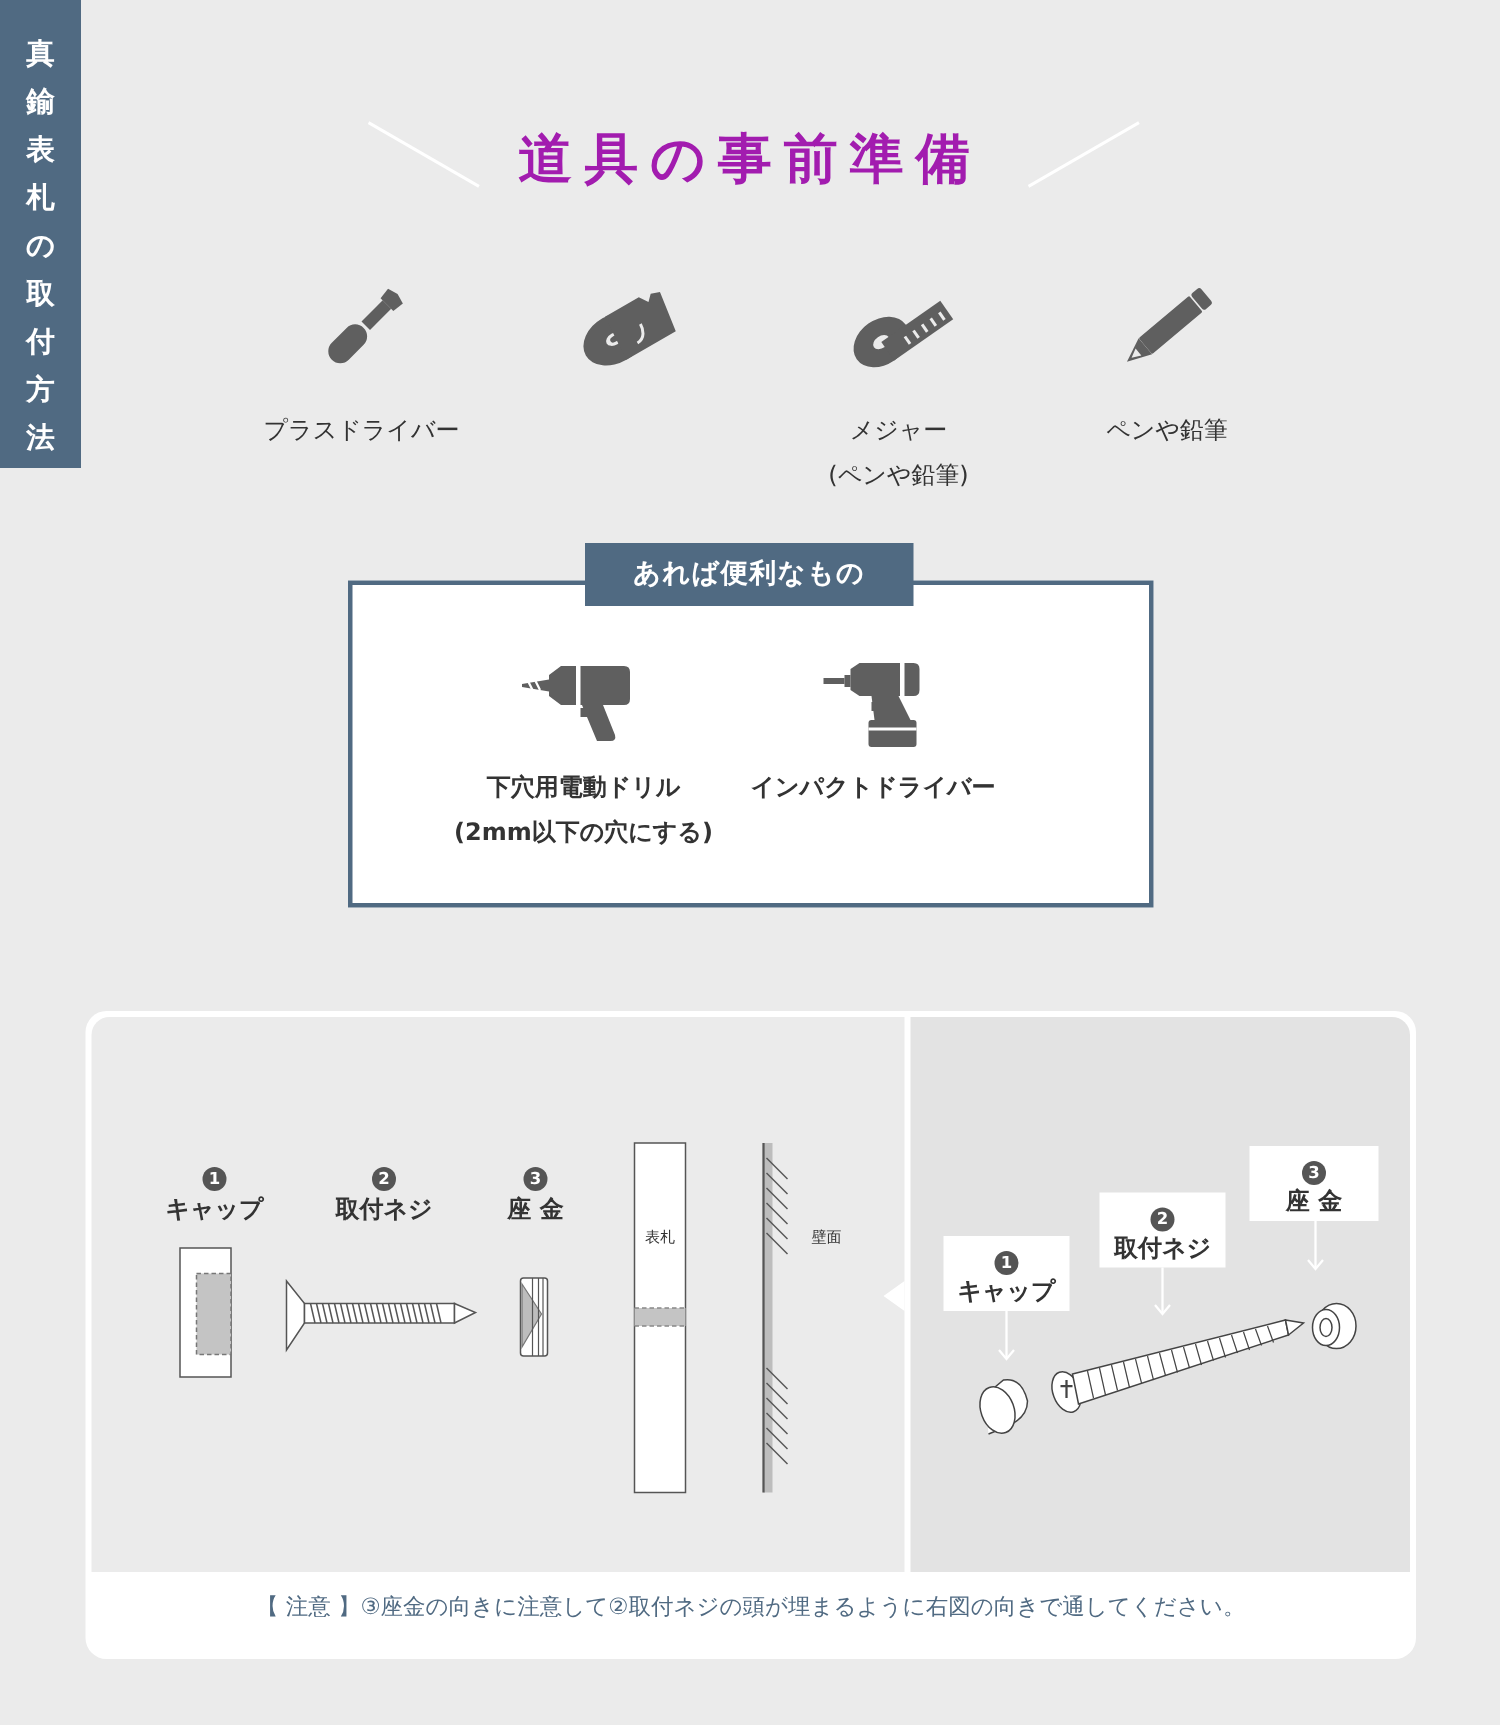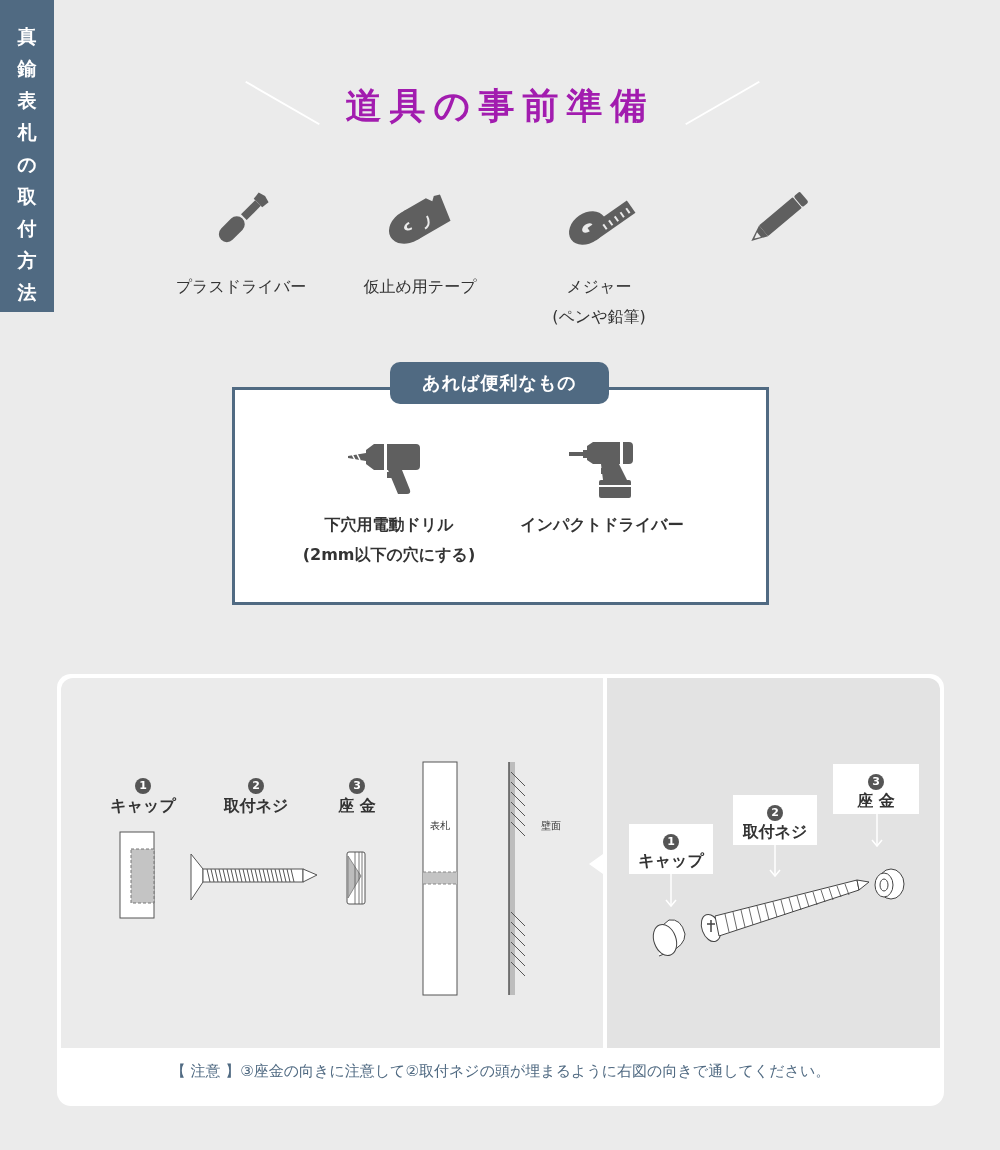--- a/index.html
+++ b/index.html
@@ -28,21 +28,21 @@
   .tool .ic { width: 80px; height: 80px; margin: 0 auto; }
   .tool .lbl { margin-top: 12px; font-size: 16px; font-weight: normal; color: #333; line-height: 30px; }
 
   .extra-box {
     position: absolute; left: 232px; top: 387px; width: 537px; height: 218px;
     border: 3px solid #506a82; background: #fff; padding-left: 13px;
   }
   .extra-title {
     position: absolute; left: 390px; top: 362px; width: 219px; height: 42px;
     background: #506a82; color: #fff; font-size: 18px; font-weight: bold;
-    text-align: center; line-height: 42px; letter-spacing: 1px; border-radius: 10px;
+    text-align: center; line-height: 42px; letter-spacing: 1px;
   }
   .extra-item { position: absolute; width: 220px; text-align: center; }
   .extra-item .ic { width: 90px; height: 60px; margin: 0 auto; }
   .extra-item .lbl { margin-top: 10px; font-size: 16px; font-weight: bold; color: #333; line-height: 30px; }
 
   .diagram-card {
     position: absolute; left: 57px; top: 674px; width: 887px; height: 432px;
     background: #fff; border-radius: 14px; overflow: hidden;
   }
   .panel-left { position: absolute; left: 4px; top: 4px; width: 542px; height: 370px; background: #ebebeb; border-top-left-radius: 12px; }
@@ -112,21 +112,20 @@
       <svg width="80" height="80" viewBox="0 0 80 80">
         <g transform="rotate(-30 40 40)">
           <ellipse cx="28" cy="40" rx="22" ry="16" fill="#5f5f5f"></ellipse>
           <ellipse cx="28" cy="40" rx="6" ry="4" fill="#ebebeb"></ellipse>
           <ellipse cx="28" cy="40" rx="3" ry="2" fill="#5f5f5f"></ellipse>
           <path d="M28 56 L66 56 L70 28 L64 26 L60 30 L56 24 L30 24" fill="#5f5f5f"></path>
           <path d="M40 50 C46 50 48 44 48 40" stroke="#ebebeb" stroke-width="2" fill="none"></path>
         </g>
       </svg>
     </div>
-    <div class="lbl">仮止め用テープ</div>
   </div>
 
   <div class="tool" style="left:509px;">
     <div class="ic">
       <svg width="80" height="80" viewBox="0 0 80 80">
         <g transform="rotate(-35 40 40)">
           <ellipse cx="26" cy="40" rx="20" ry="15" fill="#5f5f5f"></ellipse>
           <ellipse cx="26" cy="40" rx="6" ry="4" fill="#ebebeb"></ellipse>
           <rect x="26" y="40" width="48" height="15" fill="#5f5f5f"></rect>
           <rect x="40" y="46" width="2" height="6" fill="#ebebeb"></rect>
@@ -147,20 +146,21 @@
     <div class="ic">
       <svg width="80" height="80" viewBox="0 0 80 80">
         <g transform="rotate(-40 40 40)">
           <rect x="22" y="32" width="44" height="14" rx="1" fill="#5f5f5f"></rect>
           <rect x="67" y="32" width="8" height="14" rx="2" fill="#5f5f5f"></rect>
           <path d="M22 32 L6 39 L22 46 Z" fill="#5f5f5f"></path>
           <path d="M16 36 L10 39 L16 42 Z" fill="#ebebeb"></path>
         </g>
       </svg>
     </div>
+    <div class="lbl">ペンや鉛筆</div>
   </div>
 </div>
 
 <div class="extra-box">
   <div class="extra-item" style="left:44px; top:50px;">
     <div class="ic">
       <svg width="90" height="60" viewBox="0 0 90 60">
         <path d="M4 16 L22 13 L22 21 L4 18 Z" fill="#5f5f5f"></path>
         <line x1="8" y1="14" x2="11" y2="20" stroke="#fff" stroke-width="1.5"></line>
         <line x1="13" y1="14" x2="16" y2="20" stroke="#fff" stroke-width="1.5"></line>
@@ -168,21 +168,21 @@
         <rect x="40" y="4" width="3" height="26" fill="#fff"></rect>
         <rect x="43" y="32" width="6" height="6" fill="#5f5f5f"></rect>
       </svg>
     </div>
     <div class="lbl">
       <span>下穴用電動ドリル</span><br>
       <span>(2mm以下の穴にする)</span>
     </div>
   </div>
 
-  <div class="extra-item" style="left:257px; top:50px;text-align:center;">
+  <div class="extra-item" style="left:237px; top:50px;text-align:center;">
     <div class="ic">
       <svg width="90" height="60" viewBox="0 0 90 60">
         <rect x="12" y="12" width="14" height="4" fill="#5f5f5f"></rect>
         <rect x="26" y="10" width="4" height="8" fill="#5f5f5f"></rect>
         <path d="M30 6 L36 2 L72 2 Q76 2 76 6 L76 20 Q76 24 72 24 L62 24 L70 40 L46 40 L44 24 L36 24 L30 20 Z" fill="#5f5f5f"></path>
         <rect x="63" y="2" width="3" height="22" fill="#fff"></rect>
         <rect x="44" y="28" width="5" height="6" fill="#5f5f5f"></rect>
         <rect x="42" y="40" width="32" height="18" rx="2" fill="#5f5f5f"></rect>
         <rect x="42" y="45" width="32" height="2" fill="#fff"></rect>
       </svg>

